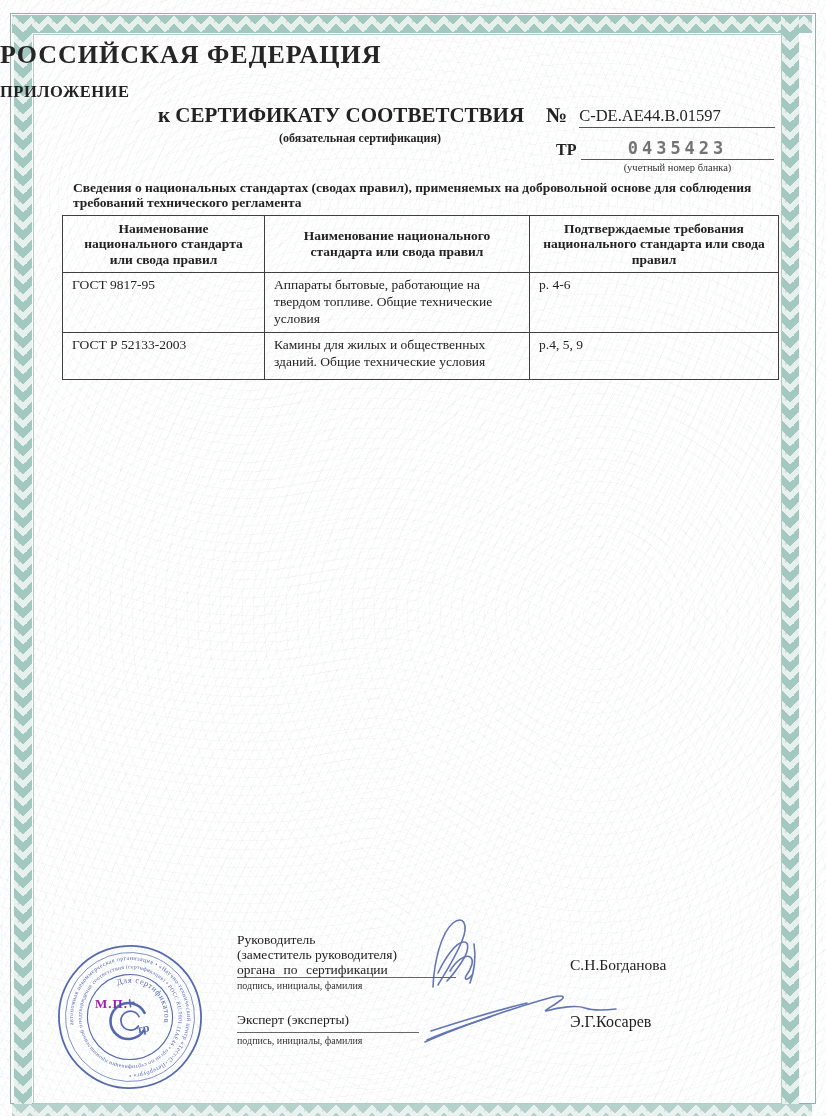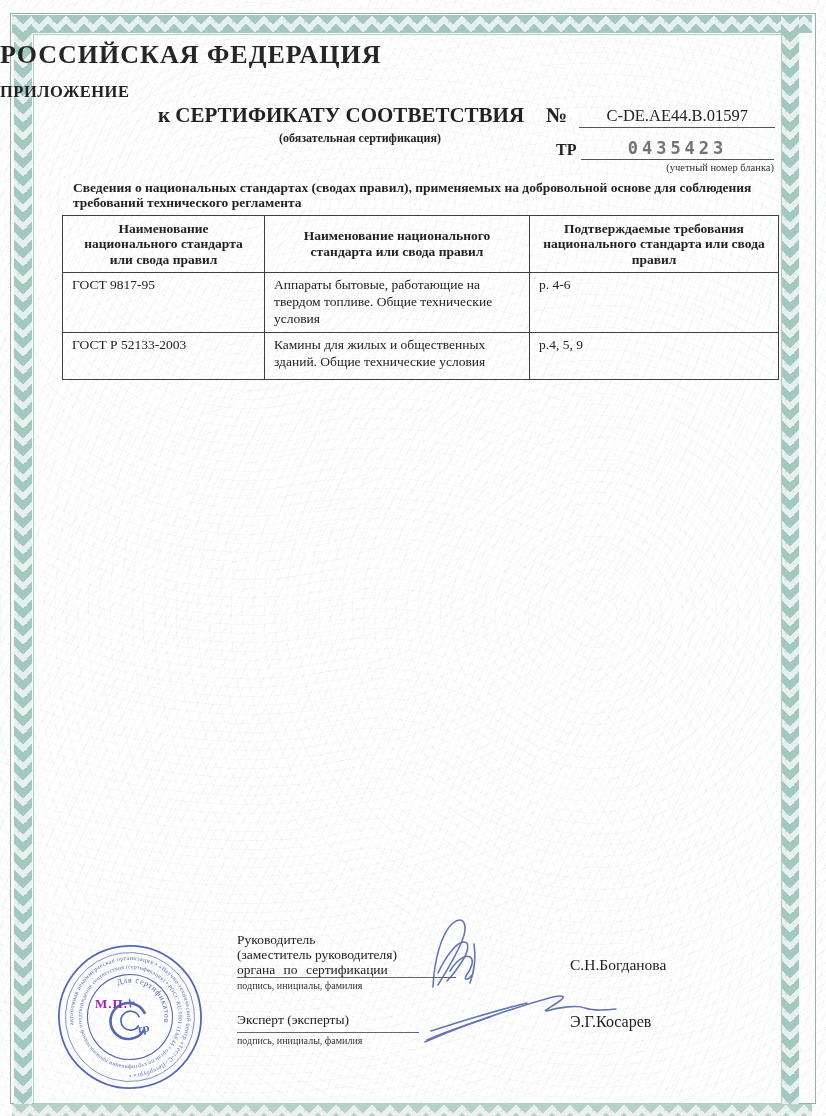--- a/index.html
+++ b/index.html
@@ -50,27 +50,27 @@
 
   .abs{position:absolute;}
   .center{}
 
   .country-title{left:0;right:0;top:40px;font-size:26px;font-weight:bold;letter-spacing:1px;color:#262626;}
   .annex-title{left:0;right:0;top:82px;font-size:16.5px;font-weight:bold;letter-spacing:.5px;}
   .cert-row{left:158px;top:103px;display:flex;align-items:flex-end;}
   .cert-title{font-size:21px;font-weight:bold;white-space:nowrap;}
   .number-sign{font-size:21px;font-weight:bold;margin-left:22px;}
   .cert-number-field{margin-left:12px;width:196px;border-bottom:1px solid #555;
-    font-size:16.5px;text-align:center;padding-bottom:1px;white-space:nowrap;}
+    font-size:16.5px;text-align:left;padding-bottom:1px;white-space:nowrap;}
   .cert-kind{left:150px;top:131px;width:420px;font-size:12px;font-weight:bold;text-align:center;}
   .tr-label{left:556px;top:141px;font-size:16px;font-weight:bold;}
   .blank-number-field{left:581px;top:138px;width:193px;border-bottom:1px solid #555;
     text-align:center;padding-bottom:1px;
     font-family:"DejaVu Sans Mono", monospace;font-size:17px;font-weight:bold;letter-spacing:4px;}
-  .blank-caption{left:581px;top:162px;width:193px;font-size:10.5px;text-align:right;color:#333;}
+  .blank-caption{left:581px;top:162px;width:193px;font-size:10.5px;text-align:center;color:#333;}
   .intro{left:0;right:0;top:181px;font-size:13.5px;font-weight:bold;line-height:1.08;}
   .intro .inner{max-width:680px;margin:0 auto;}
 
   table.standards{
     position:absolute;left:62px;top:215px;width:716px;
     border-collapse:collapse;table-layout:fixed;
     font-size:13.5px;
   }
   table.standards th, table.standards td{
     border:1.4px solid #3f3f3f;

